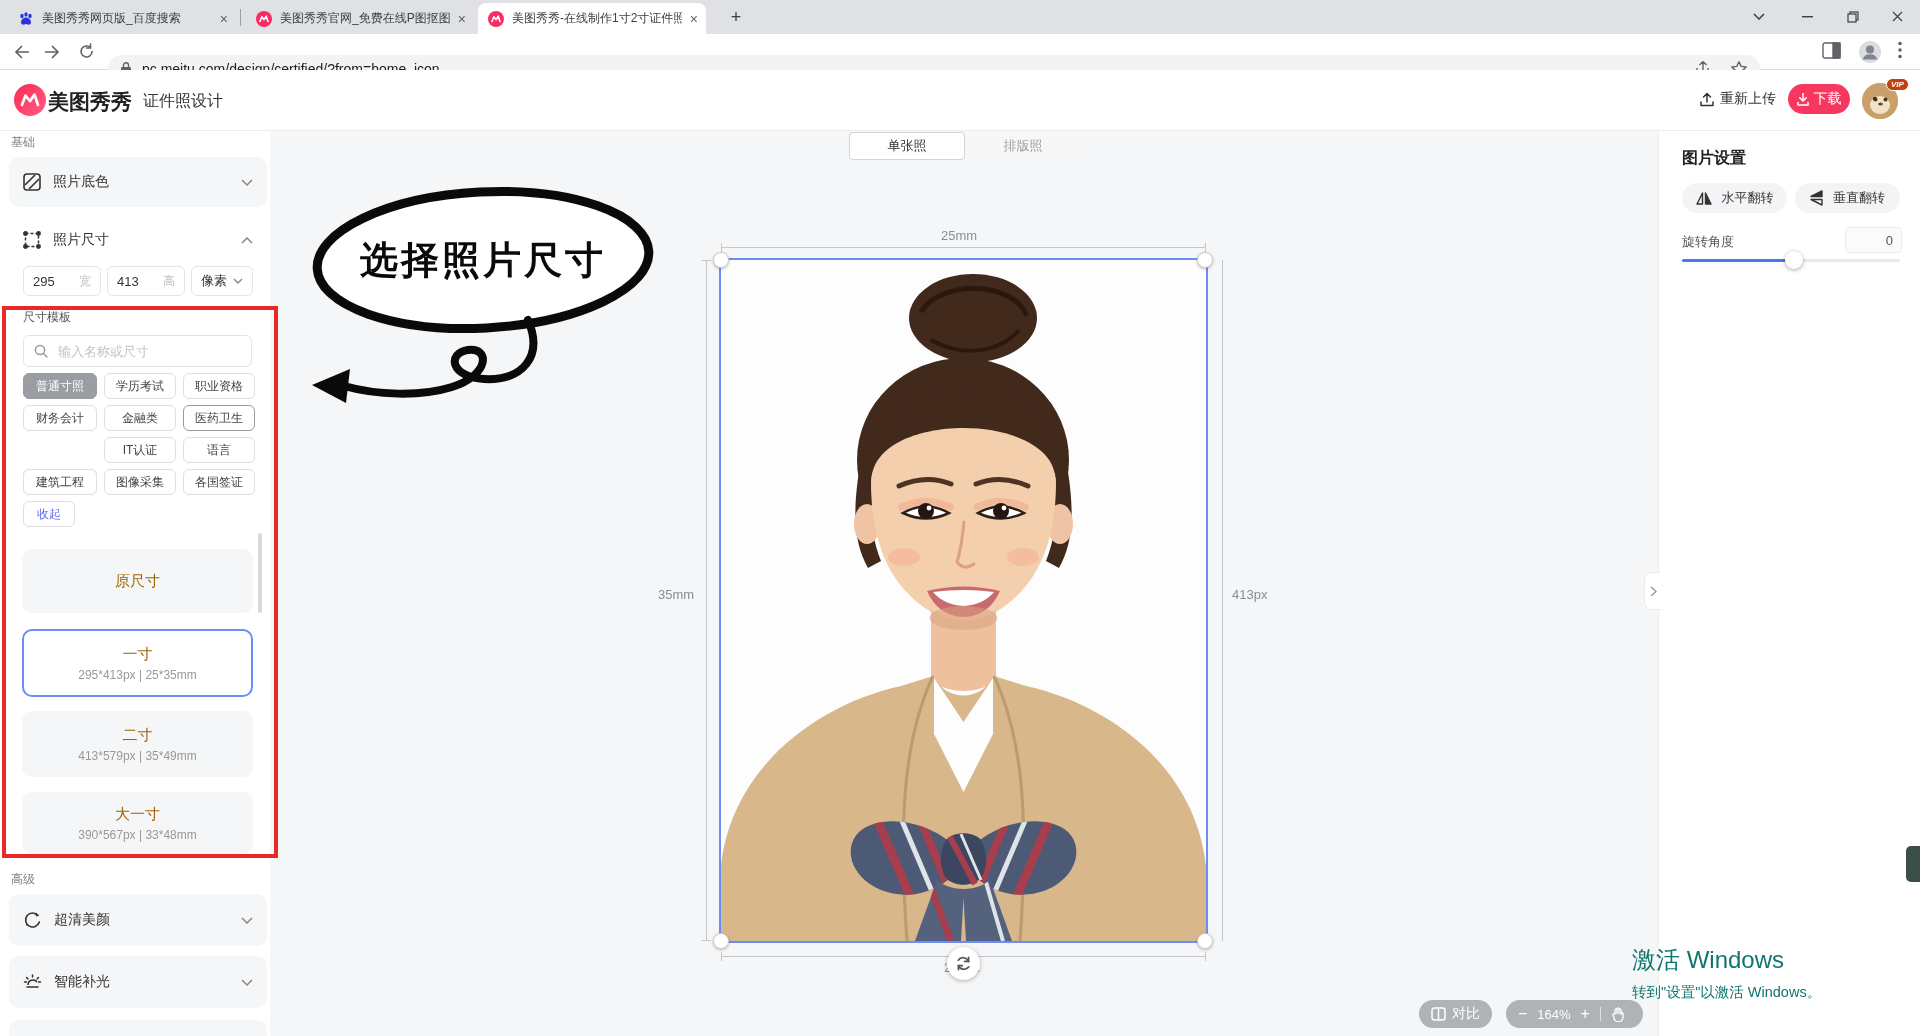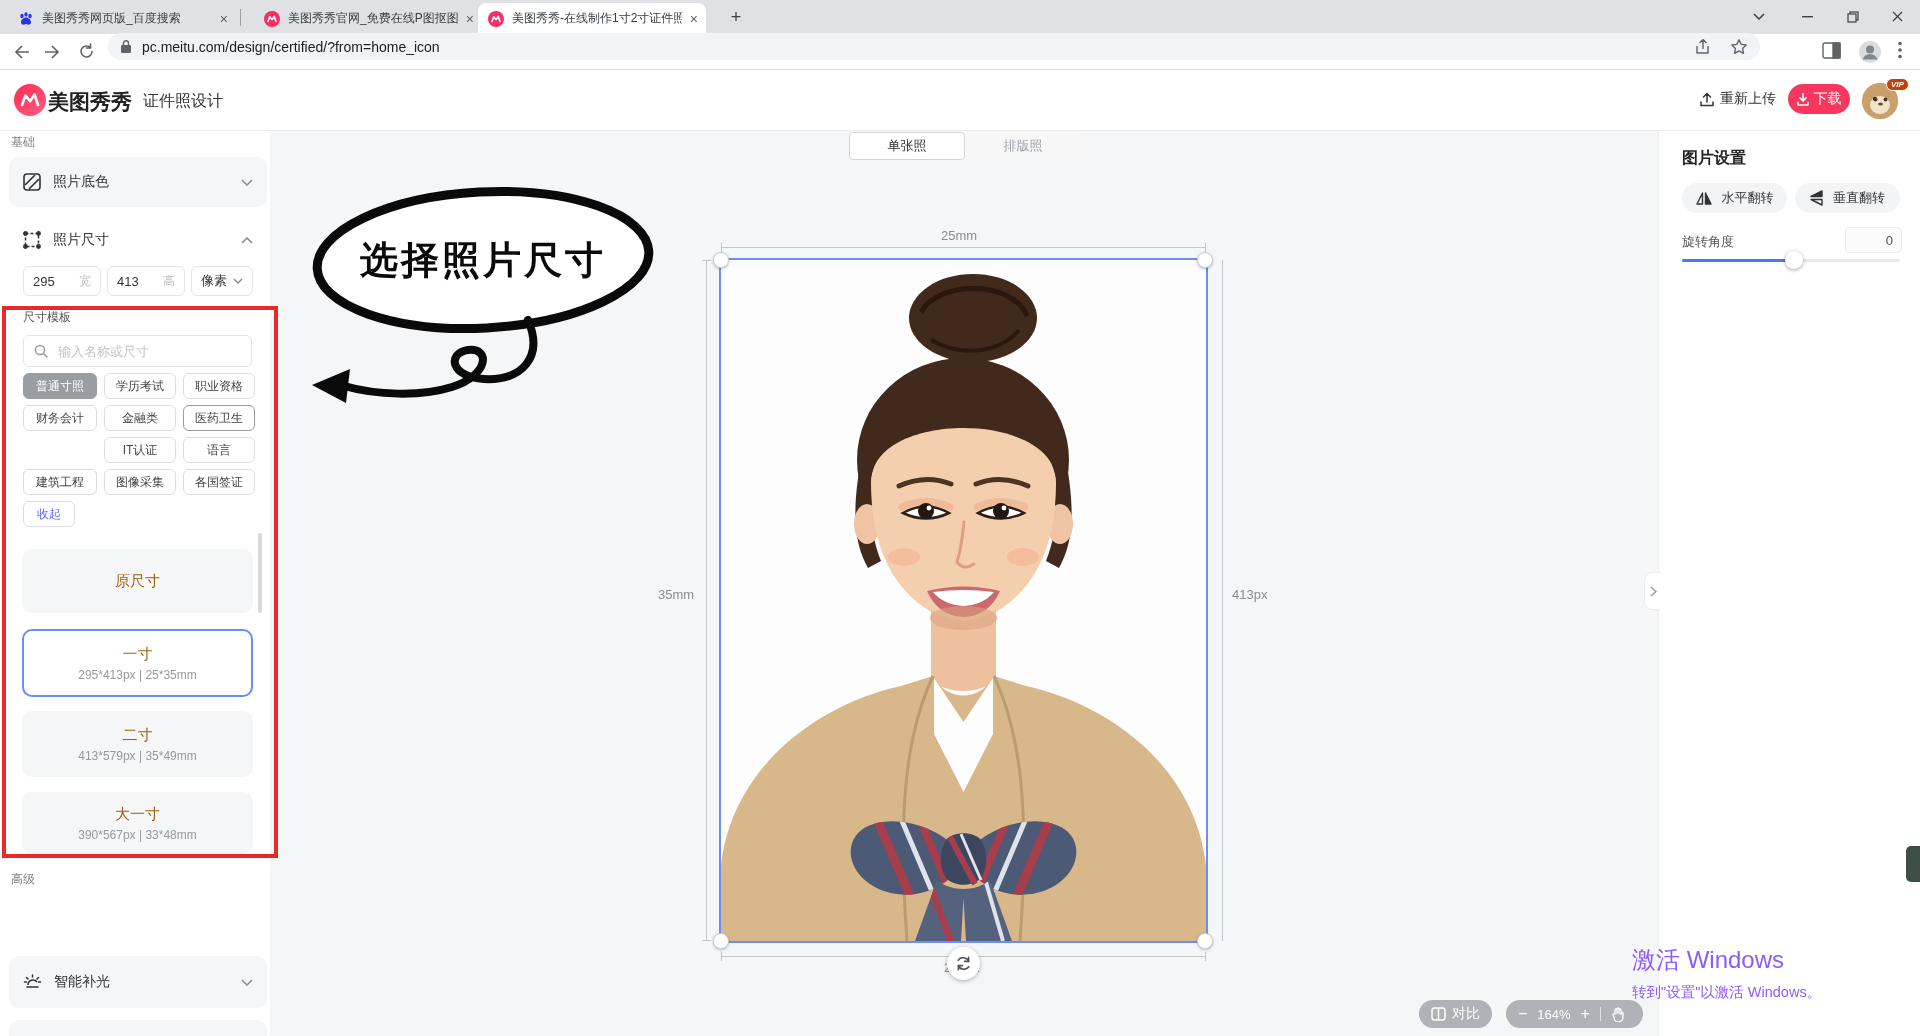--- a/index.html
+++ b/index.html
@@ -11,21 +11,21 @@
   .tabstrip{position:absolute;left:0;top:0;width:1920px;height:34px;background:#dfe1e5;}
   .tab{position:absolute;top:3px;height:31px;display:flex;align-items:center;gap:8px;
        padding:0 8px 0 10px;width:228px;box-sizing:border-box;border-radius:8px 8px 0 0;}
   .tab .t{flex:1;font-size:12px;color:#3c4043;white-space:nowrap;overflow:hidden;}
   .tab.active{background:#fff;}
   .tab-close{color:#5f6368;font-size:14px;line-height:14px;cursor:pointer;}
   .tabsep{position:absolute;top:9px;width:1px;height:17px;background:#9aa0a6;}
   .winbtn{position:absolute;top:0;width:46px;height:33px;display:flex;align-items:center;justify-content:center;color:#3c4043;}
   .addressbar{position:absolute;left:0;top:34px;width:1920px;height:36px;background:#fff;border-bottom:1px solid #dcdde0;box-sizing:border-box;}
   .navic{position:absolute;top:43px;color:#5f6368;}
-  .omnibox{position:absolute;left:108px;top:33px;width:1652px;height:27px;background:#f1f3f4;border-radius:14px;
+  .omnibox{position:absolute;left:108px;top:55px;width:1652px;height:27px;background:#f1f3f4;border-radius:14px;
            display:flex;align-items:center;padding:12px 12px;box-sizing:border-box;gap:10px;}
   .url{font-size:14px;color:#202124;}
   
   .appheader{position:absolute;left:0;top:70px;width:1920px;height:61px;background:#fff;border-bottom:1px solid #ededed;box-sizing:border-box;}
   .brand{position:absolute;left:48px;top:88px;font-size:21px;font-weight:bold;color:#222;}
   .pagetitle{position:absolute;left:143px;top:91px;font-size:16px;color:#333;}
   .reupload{position:absolute;left:1700px;top:90px;display:flex;gap:6px;align-items:center;font-size:14px;color:#333;cursor:pointer;}
   .dlbtn{position:absolute;left:1788px;top:84px;width:62px;height:30px;border-radius:16px;background:#f7375e;color:#fff;
          display:flex;align-items:center;justify-content:center;gap:5px;font-size:14px;cursor:pointer;}
   .avatar{position:absolute;left:1862px;top:83px;width:36px;height:36px;border-radius:50%;
@@ -83,21 +83,21 @@
             font-size:13px;color:#555;}
   .slider-track{position:absolute;left:1682px;top:259px;width:218px;height:3px;background:#e8e9eb;border-radius:2px;cursor:pointer;}
   .slider-fill{position:absolute;left:0;top:0;width:111px;height:3px;background:#4a78f0;border-radius:2px;}
   .slider-thumb{position:absolute;left:103px;top:-8px;width:18px;height:18px;border-radius:50%;background:#fff;
                 box-shadow:0 1px 4px rgba(0,0,0,.35);}
   .collapse-tab{position:absolute;left:1644px;top:572px;width:16px;height:36px;background:#fff;border:1px solid #ececec;
                 border-right:none;border-radius:8px 0 0 8px;display:flex;align-items:center;justify-content:center;z-index:6;cursor:pointer;}
   
   .fpill{position:absolute;height:28px;border-radius:15px;background:rgba(168,171,176,.92);color:#fff;display:flex;
          align-items:center;z-index:25;cursor:pointer;}
-  .watermark{position:absolute;left:1632px;top:944px;color:#8b5cf6;z-index:40;pointer-events:none;}
+  .watermark{position:absolute;left:1632px;top:944px;color:#0f766e;z-index:40;pointer-events:none;}
   .wm1{font-size:24px;font-weight:300;}
   .wm2{font-size:14.5px;margin-top:7px;}
   .edgewidget{position:absolute;left:1906px;top:846px;width:14px;height:36px;background:#3c4f46;border-radius:5px 0 0 5px;z-index:26;cursor:pointer;}
 </style>
 </head>
 <body>
 
 <div class="tabstrip">
   <div class="tab" style="left:8px;">
     <span>
@@ -107,21 +107,21 @@
             <ellipse cx="12" cy="5" rx="1.7" ry="2.3"></ellipse>
             <ellipse cx="8" cy="3.4" rx="1.6" ry="2.2"></ellipse>
             <path d="M8 6.5c2.6 0 5 2.6 5 4.8 0 1.8-1.4 2.6-3 2.3-1-.2-1.4-.6-2-.6s-1 .4-2 .6c-1.6.3-3-.5-3-2.3C3 9.1 5.4 6.5 8 6.5z"></path>
           </g>
         </svg>
     </span>
     <span class="t">美图秀秀网页版_百度搜索</span>
     <span class="tab-close">×</span>
   </div>
   <div class="tabsep" style="left:240px;"></div>
-  <div class="tab" style="left:254px;">
+  <div class="tab" style="left:246px;">
     <span>
       <svg width="16" height="16" viewBox="0 0 16 16">
           <circle cx="8" cy="8" r="8" fill="#fa2c64"></circle>
           <path d="M4 10.5 5.8 5.8 8 8.6 10.2 5.2 12 10.5" stroke="#fff" stroke-width="1.6" fill="none" stroke-linecap="round" stroke-linejoin="round"></path>
         </svg>
     </span>
     <span class="t">美图秀秀官网_免费在线P图抠图</span>
     <span class="tab-close">×</span>
   </div>
   <div class="tab active" style="left:478px;">
@@ -347,20 +347,35 @@
     <span class="sp">413*579px | 35*49mm</span>
   </div>
   <div class="tpl" style="top:661px;height:62px;overflow:hidden;">
     <span class="nm">大一寸</span>
     <span class="sp">390*567px | 33*48mm</span>
   </div>
   <div class="sbscroll" style="top:402px;"></div>
 
   <div class="seclabel" style="left:11px;top:740px;">高级</div>
 
+  <div class="card" style="top:763px;height:52px;">
+    <span>
+      <svg width="19" height="19" viewBox="0 0 19 19" fill="none" stroke="#333" stroke-width="1.6">
+          <path d="M15 4.5A7 7 0 1 0 16.3 11" stroke-linecap="round"></path>
+          <path d="M13.5 1.5l.6 1.6 1.6.6-1.6.6-.6 1.6-.6-1.6-1.6-.6 1.6-.6z" fill="#333" stroke="none"></path>
+          <circle cx="4.2" cy="13.8" r="1" fill="#333" stroke="none"></circle>
+        </svg>
+    </span>
+    <span class="lbl">超清美颜</span>
+    <span>
+      <svg width="12" height="7" viewBox="0 0 12 7">
+          <path d="M1 1l5 5 5-5" stroke="#888" stroke-width="1.5" fill="none"></path>
+        </svg>
+    </span>
+  </div>
 
   <div class="card" style="top:825px;height:52px;">
     <span>
       <svg width="19" height="19" viewBox="0 0 19 19" fill="none" stroke="#333" stroke-width="1.5">
           <path d="M5 12a5 5 0 0 1 9-3"></path>
           <path d="M4 14h11" stroke-linecap="round"></path>
           <path d="M9.5 2v2M3.5 4.5 5 6M15.5 4.5 14 6M1.5 9h2M15.5 9h2" stroke-linecap="round"></path>
         </svg>
     </span>
     <span class="lbl">智能补光</span>

